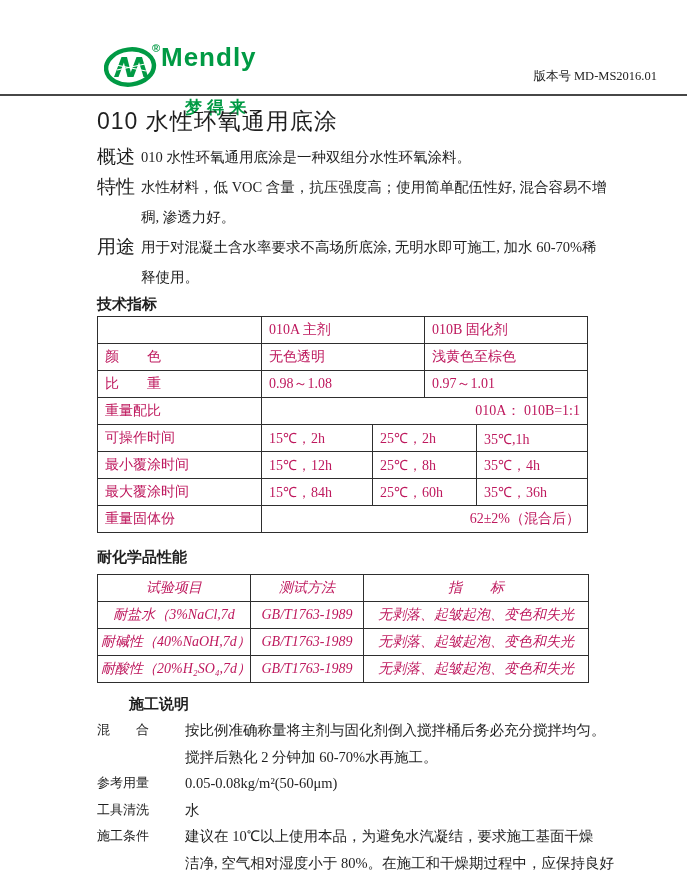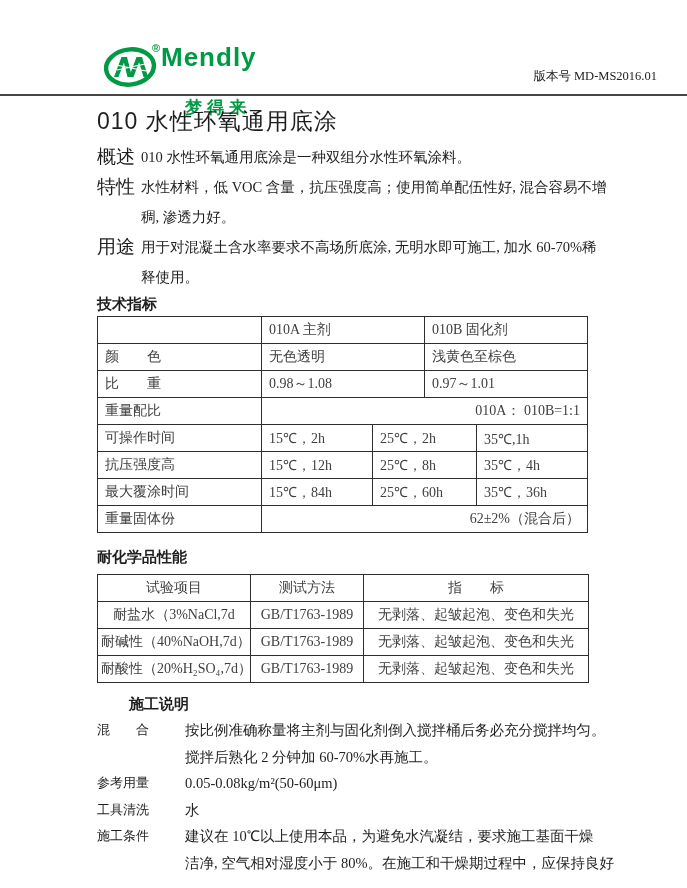--- a/index.html
+++ b/index.html
@@ -20,26 +20,26 @@
   .title{font-family:"Liberation Sans",sans-serif;font-weight:normal;font-size:23px;
         letter-spacing:1px;line-height:34px;margin-bottom:4px;white-space:nowrap;}
   .section{display:flex;}
   .sec-label{width:44px;flex:0 0 44px;font-family:"Liberation Sans",sans-serif;font-weight:normal;
         font-size:19px;line-height:30px;}
   .sec-body{font-size:14.5px;line-height:30px;}
   .line{white-space:nowrap;}
   .sub-heading{font-family:"Liberation Sans",sans-serif;font-weight:bold;font-size:15px;
         line-height:18px;margin:3px 0 3px 0;}
   
-  table{border-collapse:collapse;table-layout:fixed;font-size:14px;color:#404040;}
+  table{border-collapse:collapse;table-layout:fixed;font-size:14px;color:#be185d;}
   td{border:1px solid #2e2e2e;height:26px;padding:0 7px;white-space:nowrap;overflow:hidden;}
   .tech-table{width:490px;}
   .tech-table td{text-align:left;}
   .tech-table td.center{text-align:right;}
-  .chem-table{width:491px;margin-top:8px;}
+  .chem-table{width:491px;margin-top:8px;font-style:italic;}
   .chem-table td{text-align:center;padding:0 3px;}
   .chem-heading{margin-top:15px;}
   .cons-heading{margin-top:12px;margin-bottom:4px;margin-left:32px;}
   .con-item{display:flex;}
   .con-label{width:88px;flex:0 0 88px;font-family:"Liberation Sans",sans-serif;font-weight:normal;
         font-size:13px;line-height:26.5px;white-space:nowrap;}
   .con-body{font-size:14.5px;line-height:26.5px;}
 </style>
 </head>
 <body>
@@ -124,21 +124,21 @@
         <td>重量配比</td>
         <td colspan="4" class="center">010A： 010B=1:1</td>
       </tr>
       <tr>
         <td>可操作时间</td>
         <td>15℃，2h</td>
         <td colspan="2">25℃，2h</td>
         <td>35℃,1h</td>
       </tr>
       <tr>
-        <td>抗压强度高</td>
+        <td>最小覆涂时间</td>
         <td>15℃，12h</td>
         <td colspan="2">25℃，8h</td>
         <td>35℃，4h</td>
       </tr>
       <tr>
         <td>最大覆涂时间</td>
         <td>15℃，84h</td>
         <td colspan="2">25℃，60h</td>
         <td>35℃，36h</td>
       </tr>

